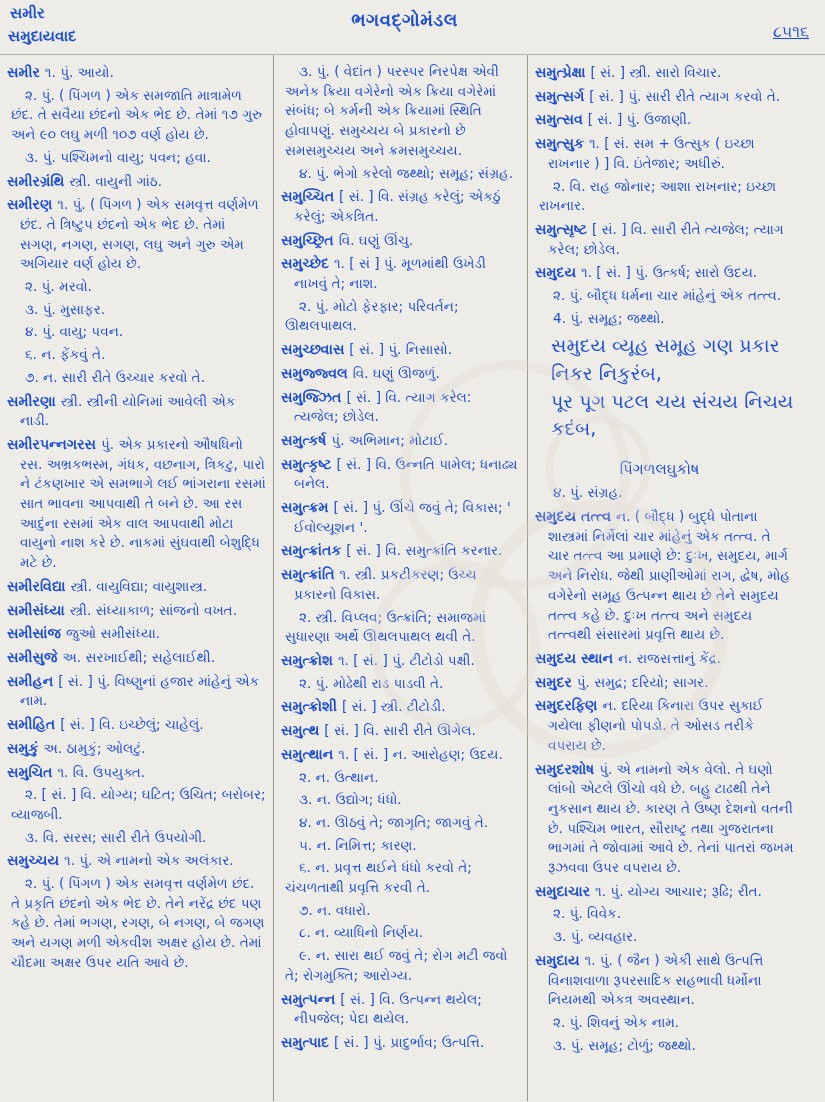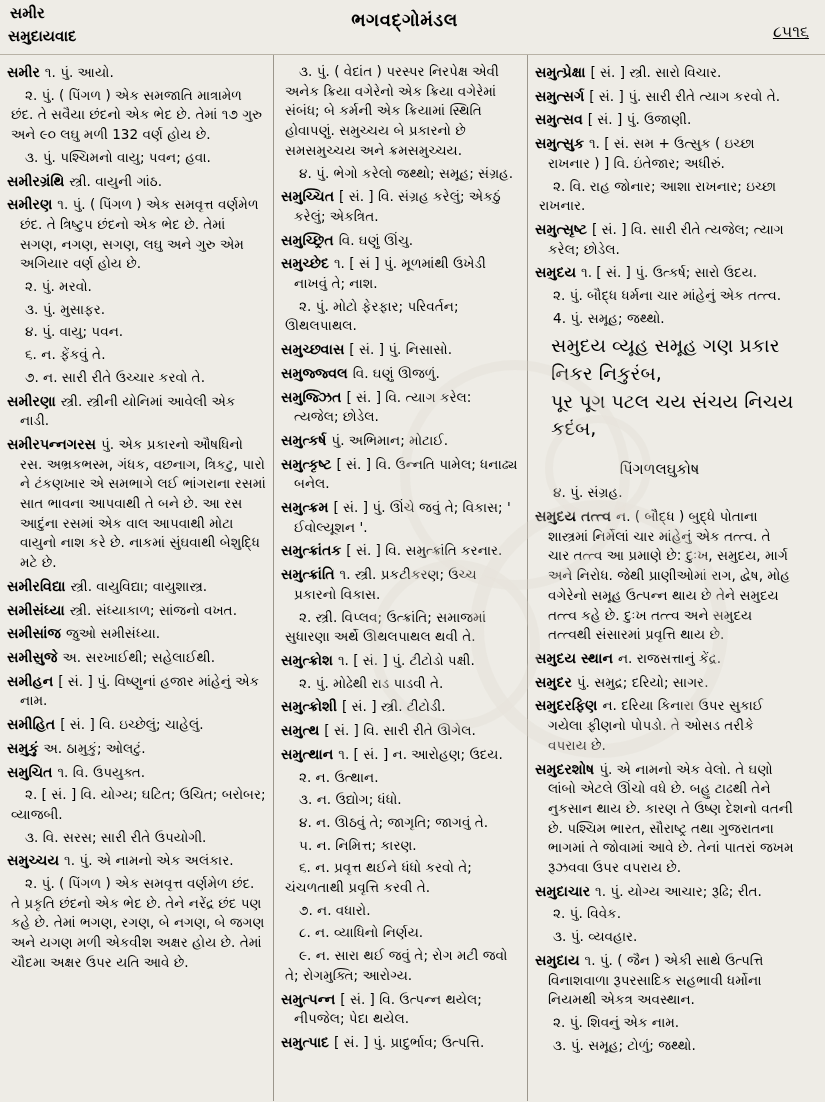--- a/index.html
+++ b/index.html
@@ -3,21 +3,21 @@
 <meta charset="utf-8">
 <style>
   html,body{margin:0;padding:0;background:#d8d5cf;}
   .page{
     position:relative;
     width:825px;height:1102px;
     margin:0 auto;
     background:#eeece6;
     overflow:hidden;
     font-family:"DejaVu Sans","Liberation Sans",sans-serif;
-    color:#000000;
+    color:#1d4ed8;
     box-sizing:border-box;
   }
   
   .header{position:relative;height:54px;border-bottom:1px solid #b8b2a6;}
   .guide-top{position:absolute;left:10px;top:4px;font-weight:bold;font-size:15px;}
   .guide-bottom{position:absolute;left:8px;top:27px;font-weight:bold;font-size:15px;}
   .book-title{position:absolute;left:0;right:16px;top:9px;text-align:center;font-weight:bold;font-size:18px;letter-spacing:.5px;}
   .page-number{position:absolute;right:16px;top:22px;font-size:16px;text-decoration:underline;}
   
   .columns{display:flex;height:1046px;}
@@ -54,21 +54,21 @@
   <div class="header">
     <div class="guide-top">સમીર</div>
     <div class="guide-bottom">સમુદાયવાદ</div>
     <div class="book-title">ભગવદ્ગોમંડલ</div>
     <div class="page-number">૮૫૧૬</div>
   </div>
 
   <div class="columns">
     <div class="col col-1">
         <p class="para entry"><b>સમીર </b>૧. પું. આયો.</p>
-        <p class="para sense">૨. પું. ( પિંગળ ) એક સમજાતિ માત્રામેળ છંદ. તે સવૈયા છંદનો એક ભેદ છે. તેમાં ૧૭ ગુરુ અને ૯૦ લઘુ મળી 132 વર્ણ હોય છે.</p>
+        <p class="para sense">૨. પું. ( પિંગળ ) એક સમજાતિ માત્રામેળ છંદ. તે સવૈયા છંદનો એક ભેદ છે. તેમાં ૧૭ ગુરુ અને ૯૦ લઘુ મળી ૧૦૭ વર્ણ હોય છે.</p>
         <p class="para sense">૩. પું. પશ્ચિમનો વાયુ; પવન; હવા.</p>
         <p class="para entry"><b>સમીરગ્રંથિ </b>સ્ત્રી. વાયુની ગાંઠ.</p>
         <p class="para entry"><b>સમીરણ </b>૧. પું. ( પિંગળ ) એક સમવૃત્ત વર્ણમેળ છંદ. તે ત્રિષ્ટુપ છંદનો એક ભેદ છે. તેમાં સગણ, નગણ, સગણ, લઘુ અને ગુરુ એમ અગિયાર વર્ણ હોય છે.</p>
         <p class="para sense">૨. પું. મરવો.</p>
         <p class="para sense">૩. પું. મુસાફર.</p>
         <p class="para sense">૪. પું. વાયુ; પવન.</p>
         <p class="para sense">૬. ન. ફેંકવું તે.</p>
         <p class="para sense">૭. ન. સારી રીતે ઉચ્ચાર કરવો તે.</p>
         <p class="para entry"><b>સમીરણા </b>સ્ત્રી. સ્ત્રીની યોનિમાં આવેલી એક નાડી.</p>
         <p class="para entry"><b>સમીરપન્નગરસ </b>પું. એક પ્રકારનો ઔષધિનો રસ. અભ્રકભસ્મ, ગંધક, વછનાગ, ત્રિકટુ, પારો ને ટંકણખાર એ સમભાગે લઈ ભાંગરાના રસમાં સાત ભાવના આપવાથી તે બને છે. આ રસ આદુંના રસમાં એક વાલ આપવાથી મોટા વાયુનો નાશ કરે છે. નાકમાં સુંઘવાથી બેશુદ્ધિ મટે છે.</p>

